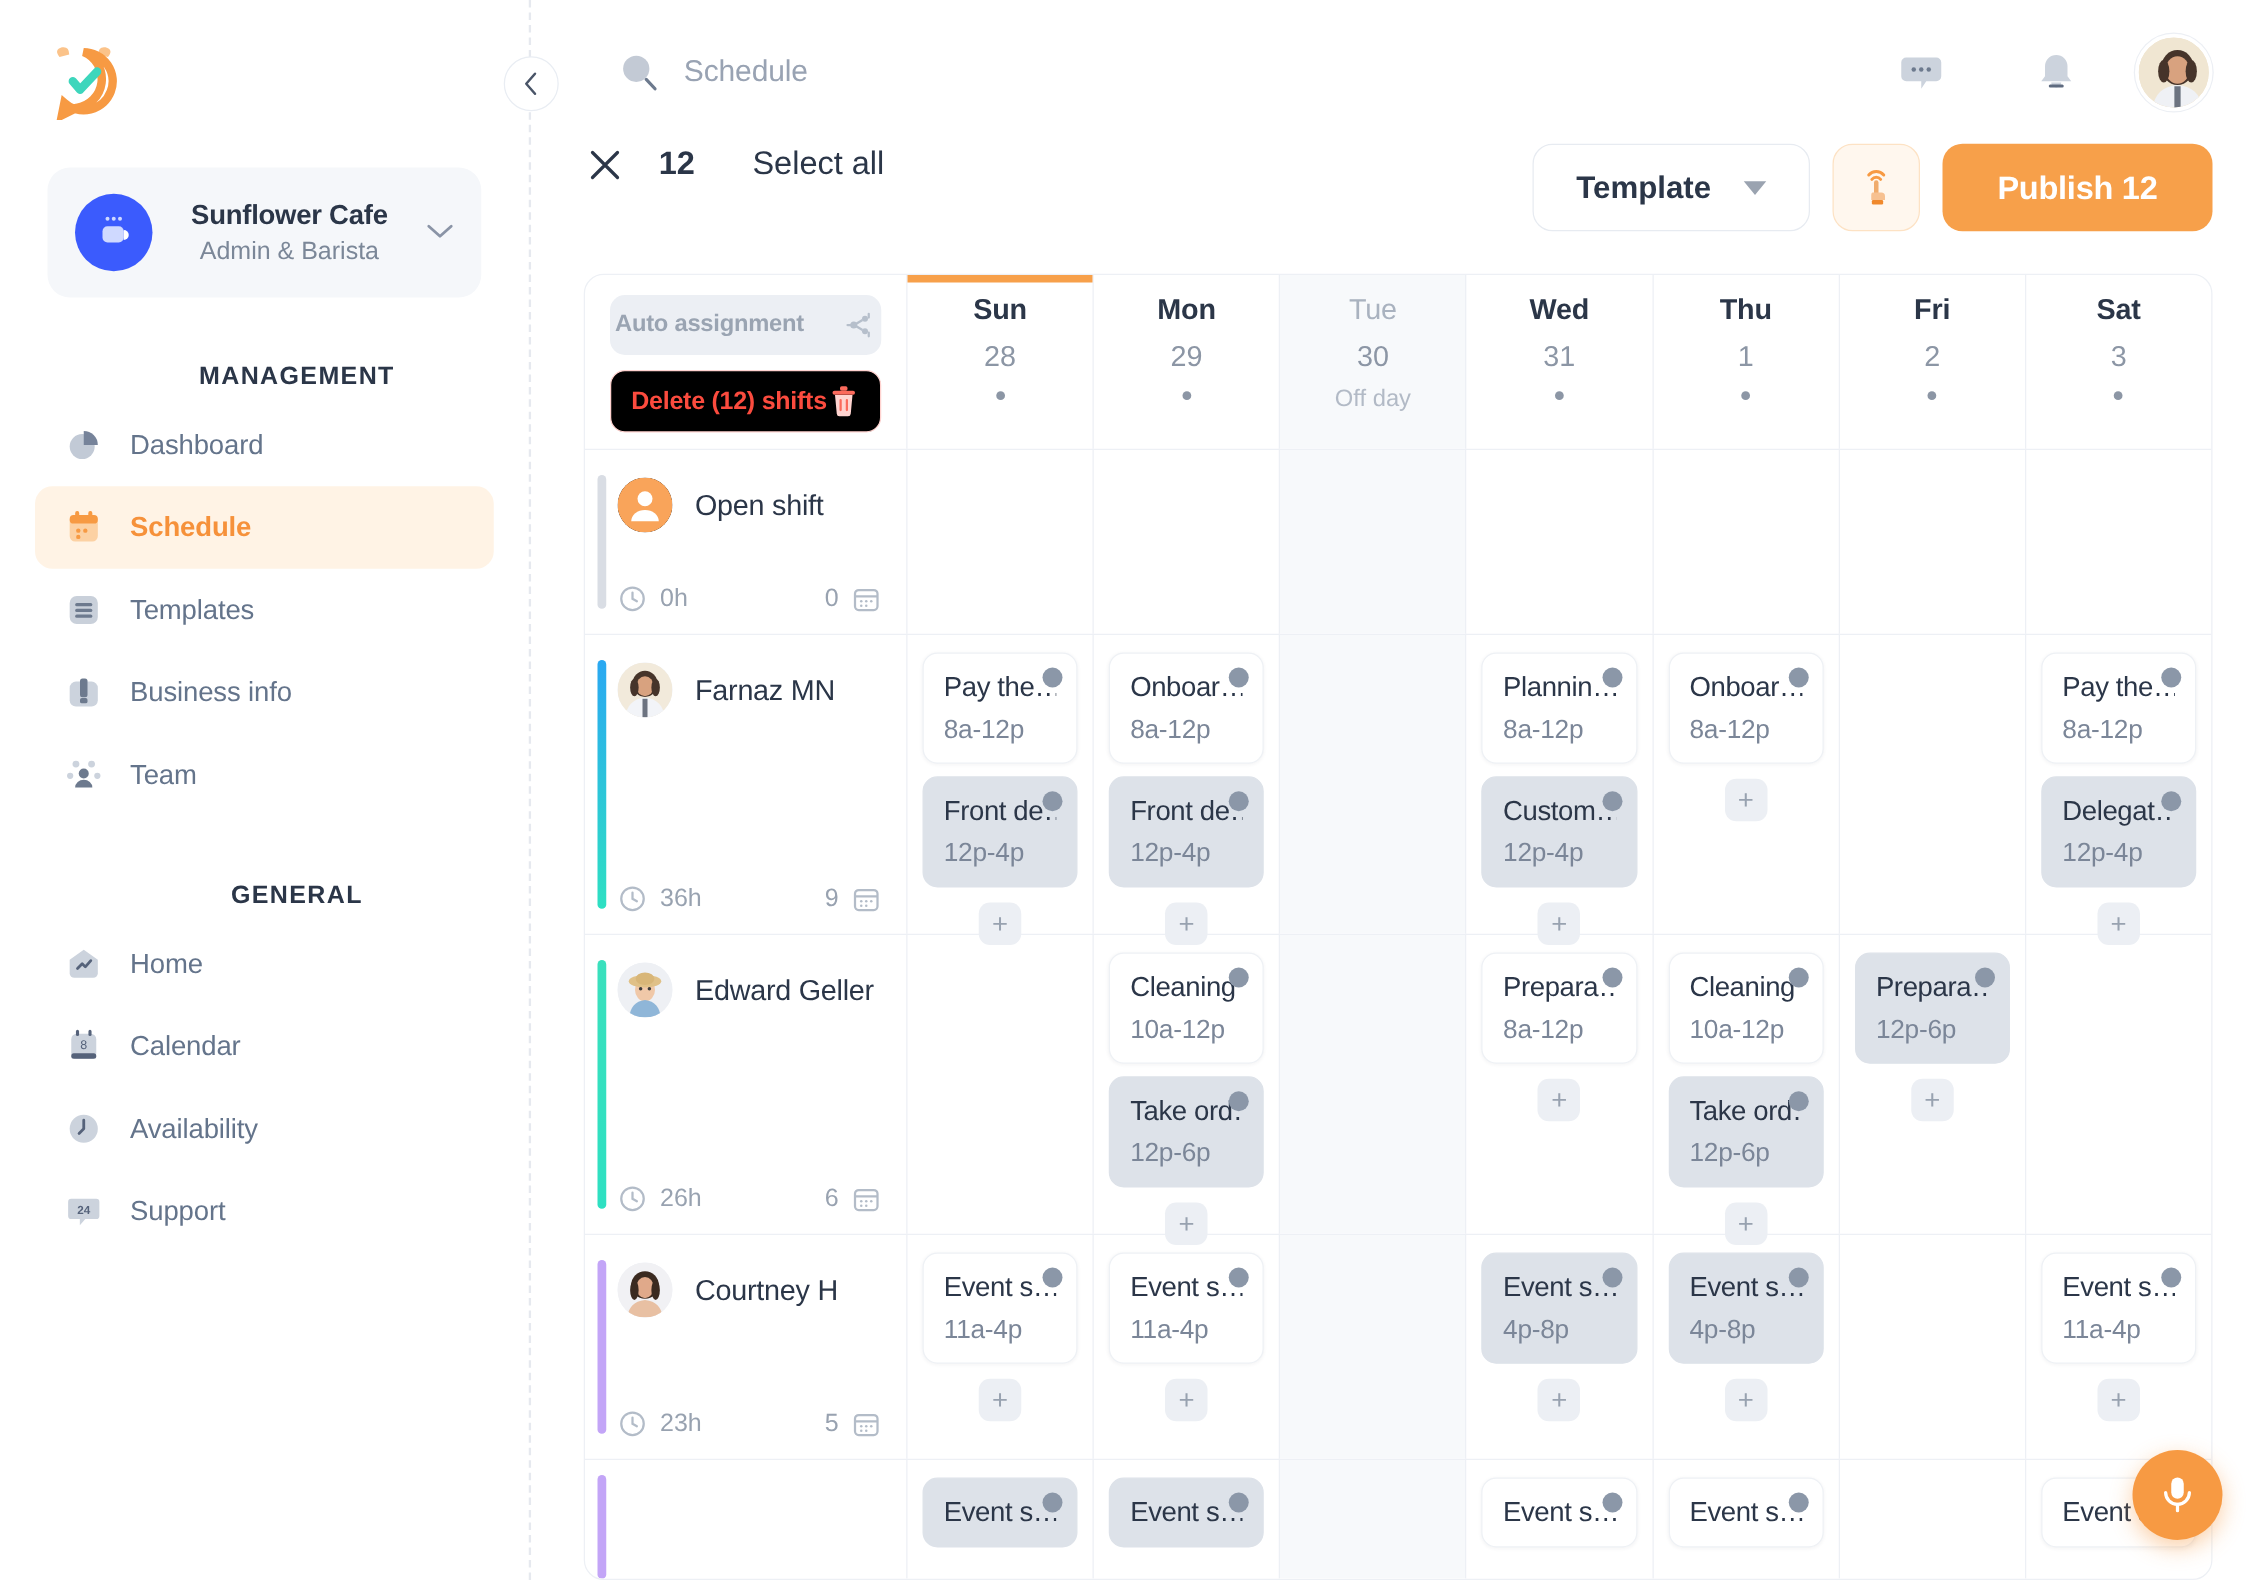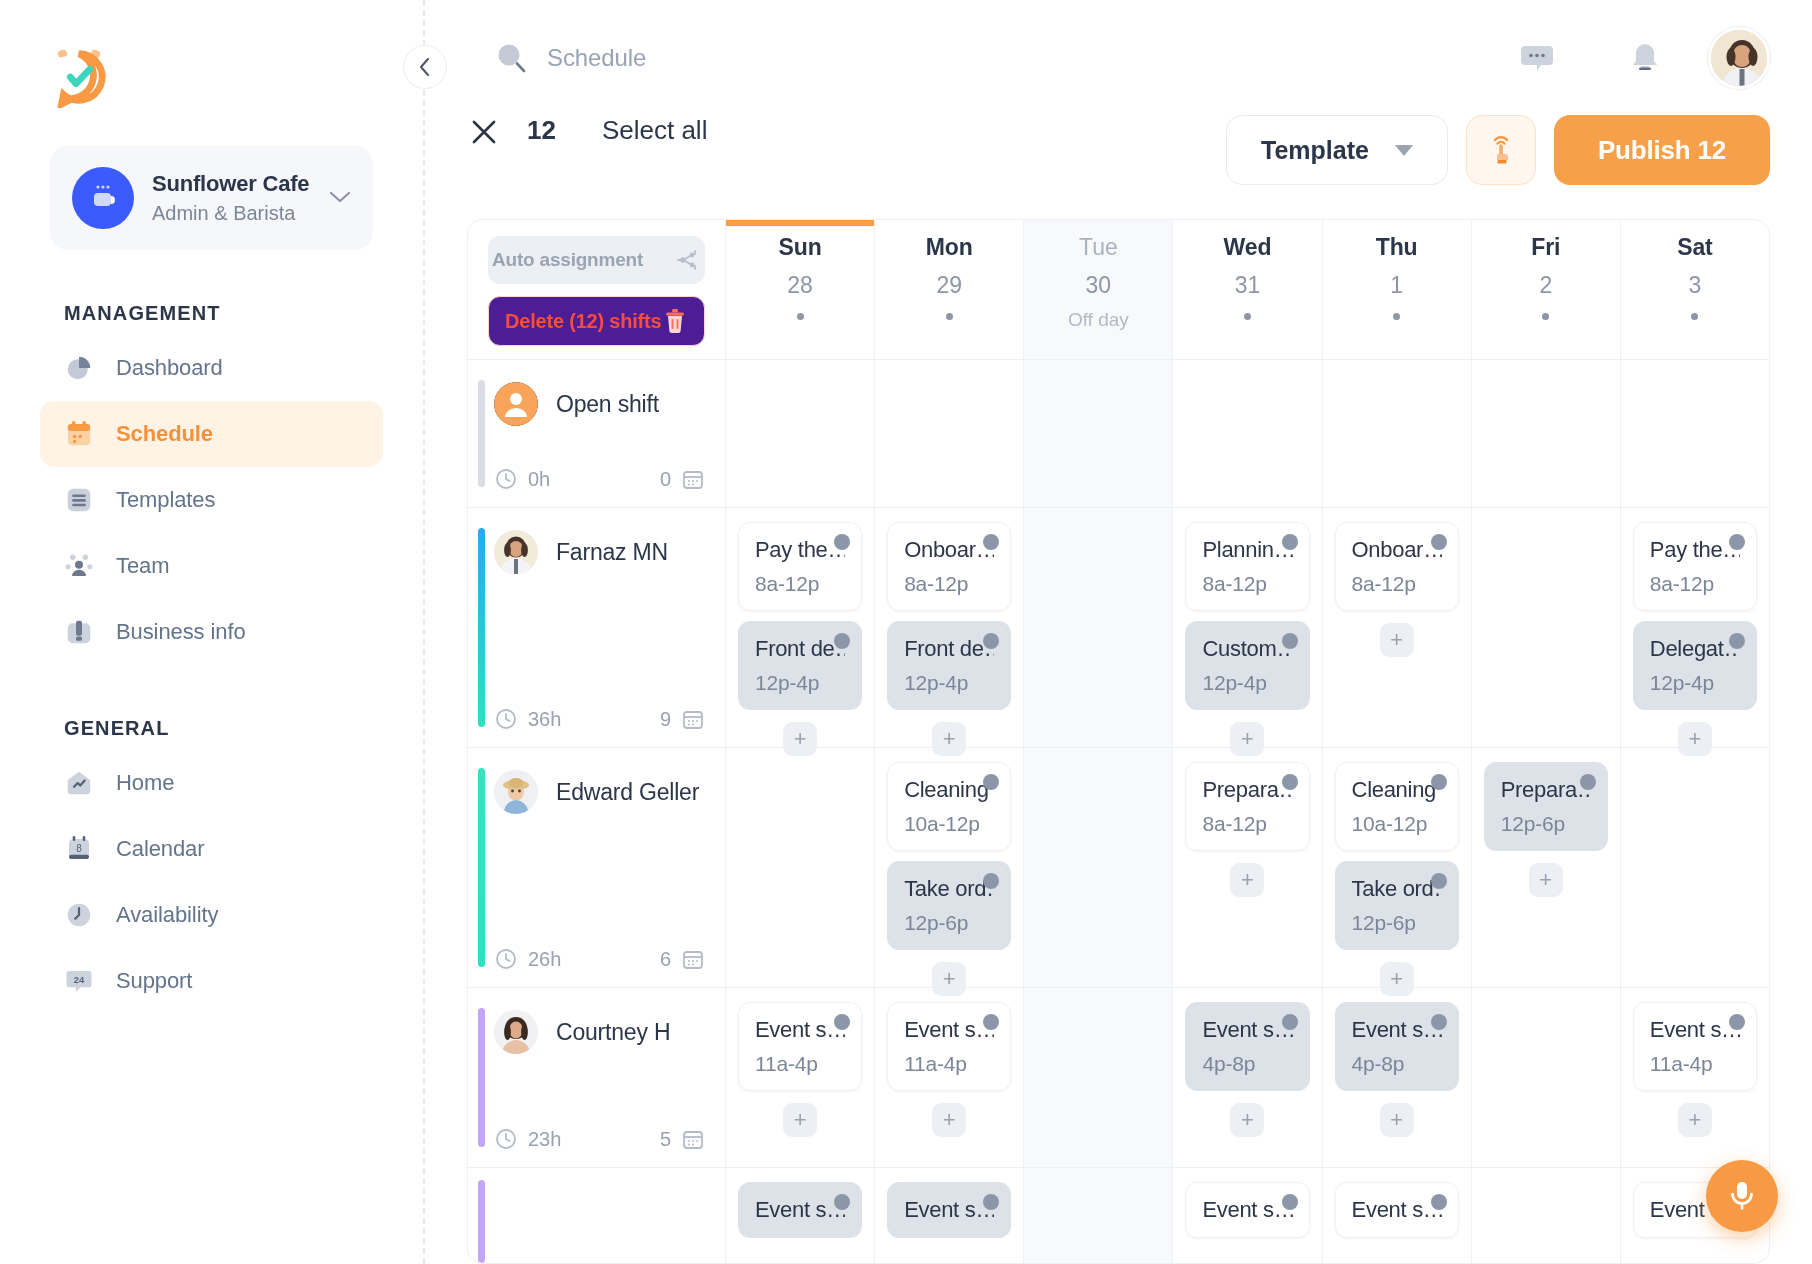--- a/index.html
+++ b/index.html
@@ -18,22 +18,23 @@
     display: flex;
   }
 
   
   .sidebar {
     width: 425px;
     flex: 0 0 425px;
     height: 100%;
     background: #ffffff;
     border-right: 2px dashed #e6e9ef;
-    padding: 12px;
+    padding: 0;
     position: relative;
+    text-align: center;
   }
   .logo-wrap { padding: 34px 0 0 36px; }
   .logo { width: 62px; height: 62px; position: relative; }
   .logo svg { width: 62px; height: 62px; display: block; }
 
   .biz-card {
     margin: 38px 38px 0 38px;
     background: #f5f7fa;
     border-radius: 18px;
     height: 104px;
@@ -158,21 +159,21 @@
   .hdr-person { padding: 16px 20px 0 20px; }
   .auto-assign {
     height: 48px; background: #eceff4; border-radius: 12px;
     display: flex; align-items: center; justify-content: space-between;
     padding: 0 4px; cursor: pointer;
   }
   .auto-assign-label { font-size: 19px; font-weight: bold; color: #9aa4b2; letter-spacing: -0.2px; }
   .del-shifts {
     margin-top: 12px; height: 50px; border: 1.5px solid #ffd2cf;
     border-radius: 12px; display: flex; align-items: center;
-    justify-content: space-between; padding: 0 16px; cursor: pointer; background: #4c1d95;
+    justify-content: space-between; padding: 0 16px; cursor: pointer; background: #000000;
   }
   .del-shifts-label { font-size: 20px; font-weight: bold; color: #fb4b3e; letter-spacing: -0.2px; }
   .hdr-day {
     display: flex; flex-direction: column; align-items: center;
     justify-content: flex-start; padding-top: 14px; position: relative;
   }
   .hdr-day.today::before {
     content: ""; position: absolute; top: 0; left: 0; right: 0;
     height: 6px; background: #f7a04a;
   }
@@ -310,37 +311,37 @@
         <rect x="3" y="3" width="18" height="18" rx="4.5" fill="#c9d0da"></rect>
         <rect x="6.5" y="7.5" width="11" height="2.1" rx="1" fill="#6d7a8e"></rect>
         <rect x="6.5" y="11.2" width="11" height="2.1" rx="1" fill="#6d7a8e"></rect>
         <rect x="6.5" y="14.9" width="11" height="2.1" rx="1" fill="#6d7a8e"></rect>
       </svg>
       <span class="nav-label">Templates</span>
     </div>
 
     <div class="nav-item">
       <svg class="nav-icon" viewBox="0 0 24 24">
+        <rect x="3" y="5" width="18" height="16" rx="4" fill="#ccd3dd"></rect>
+        <rect x="9.6" y="3" width="4.8" height="12" rx="1.6" fill="#6d7a8e"></rect>
+        <rect x="9.6" y="15.5" width="4.8" height="3.4" rx="1.2" fill="#6d7a8e"></rect>
+      </svg>
+      <span class="nav-label">Business info</span>
+    </div>
+
+    <div class="nav-item">
+      <svg class="nav-icon" viewBox="0 0 24 24">
         <circle cx="7" cy="5" r="2.2" fill="#ccd3dd"></circle>
         <circle cx="17" cy="5" r="2.2" fill="#ccd3dd"></circle>
         <circle cx="3.3" cy="12.5" r="2" fill="#ccd3dd"></circle>
         <circle cx="20.7" cy="12.5" r="2" fill="#ccd3dd"></circle>
         <circle cx="12" cy="11" r="3.2" fill="#6d7a8e"></circle>
         <path d="M6.5 20 a5.5 5 0 0 1 11 0 Z" fill="#6d7a8e"></path>
       </svg>
       <span class="nav-label">Team</span>
-    </div>
-
-    <div class="nav-item">
-      <svg class="nav-icon" viewBox="0 0 24 24">
-        <rect x="3" y="5" width="18" height="16" rx="4" fill="#ccd3dd"></rect>
-        <rect x="9.6" y="3" width="4.8" height="12" rx="1.6" fill="#6d7a8e"></rect>
-        <rect x="9.6" y="15.5" width="4.8" height="3.4" rx="1.2" fill="#6d7a8e"></rect>
-      </svg>
-      <span class="nav-label">Business info</span>
     </div>
 
     <div class="nav-section-title">GENERAL</div>
 
     <div class="nav-item">
       <svg class="nav-icon" viewBox="0 0 24 24">
         <path d="M12 3 L21 9.5 V18 a3 3 0 0 1-3 3 H6 a3 3 0 0 1-3-3 V9.5 Z" fill="#ccd3dd"></path>
         <path d="M8 15 L11 12 L13 14 L16.5 10" fill="none" stroke="#55627a" stroke-width="1.8" stroke-linecap="round" stroke-linejoin="round"></path>
       </svg>
       <span class="nav-label">Home</span>

